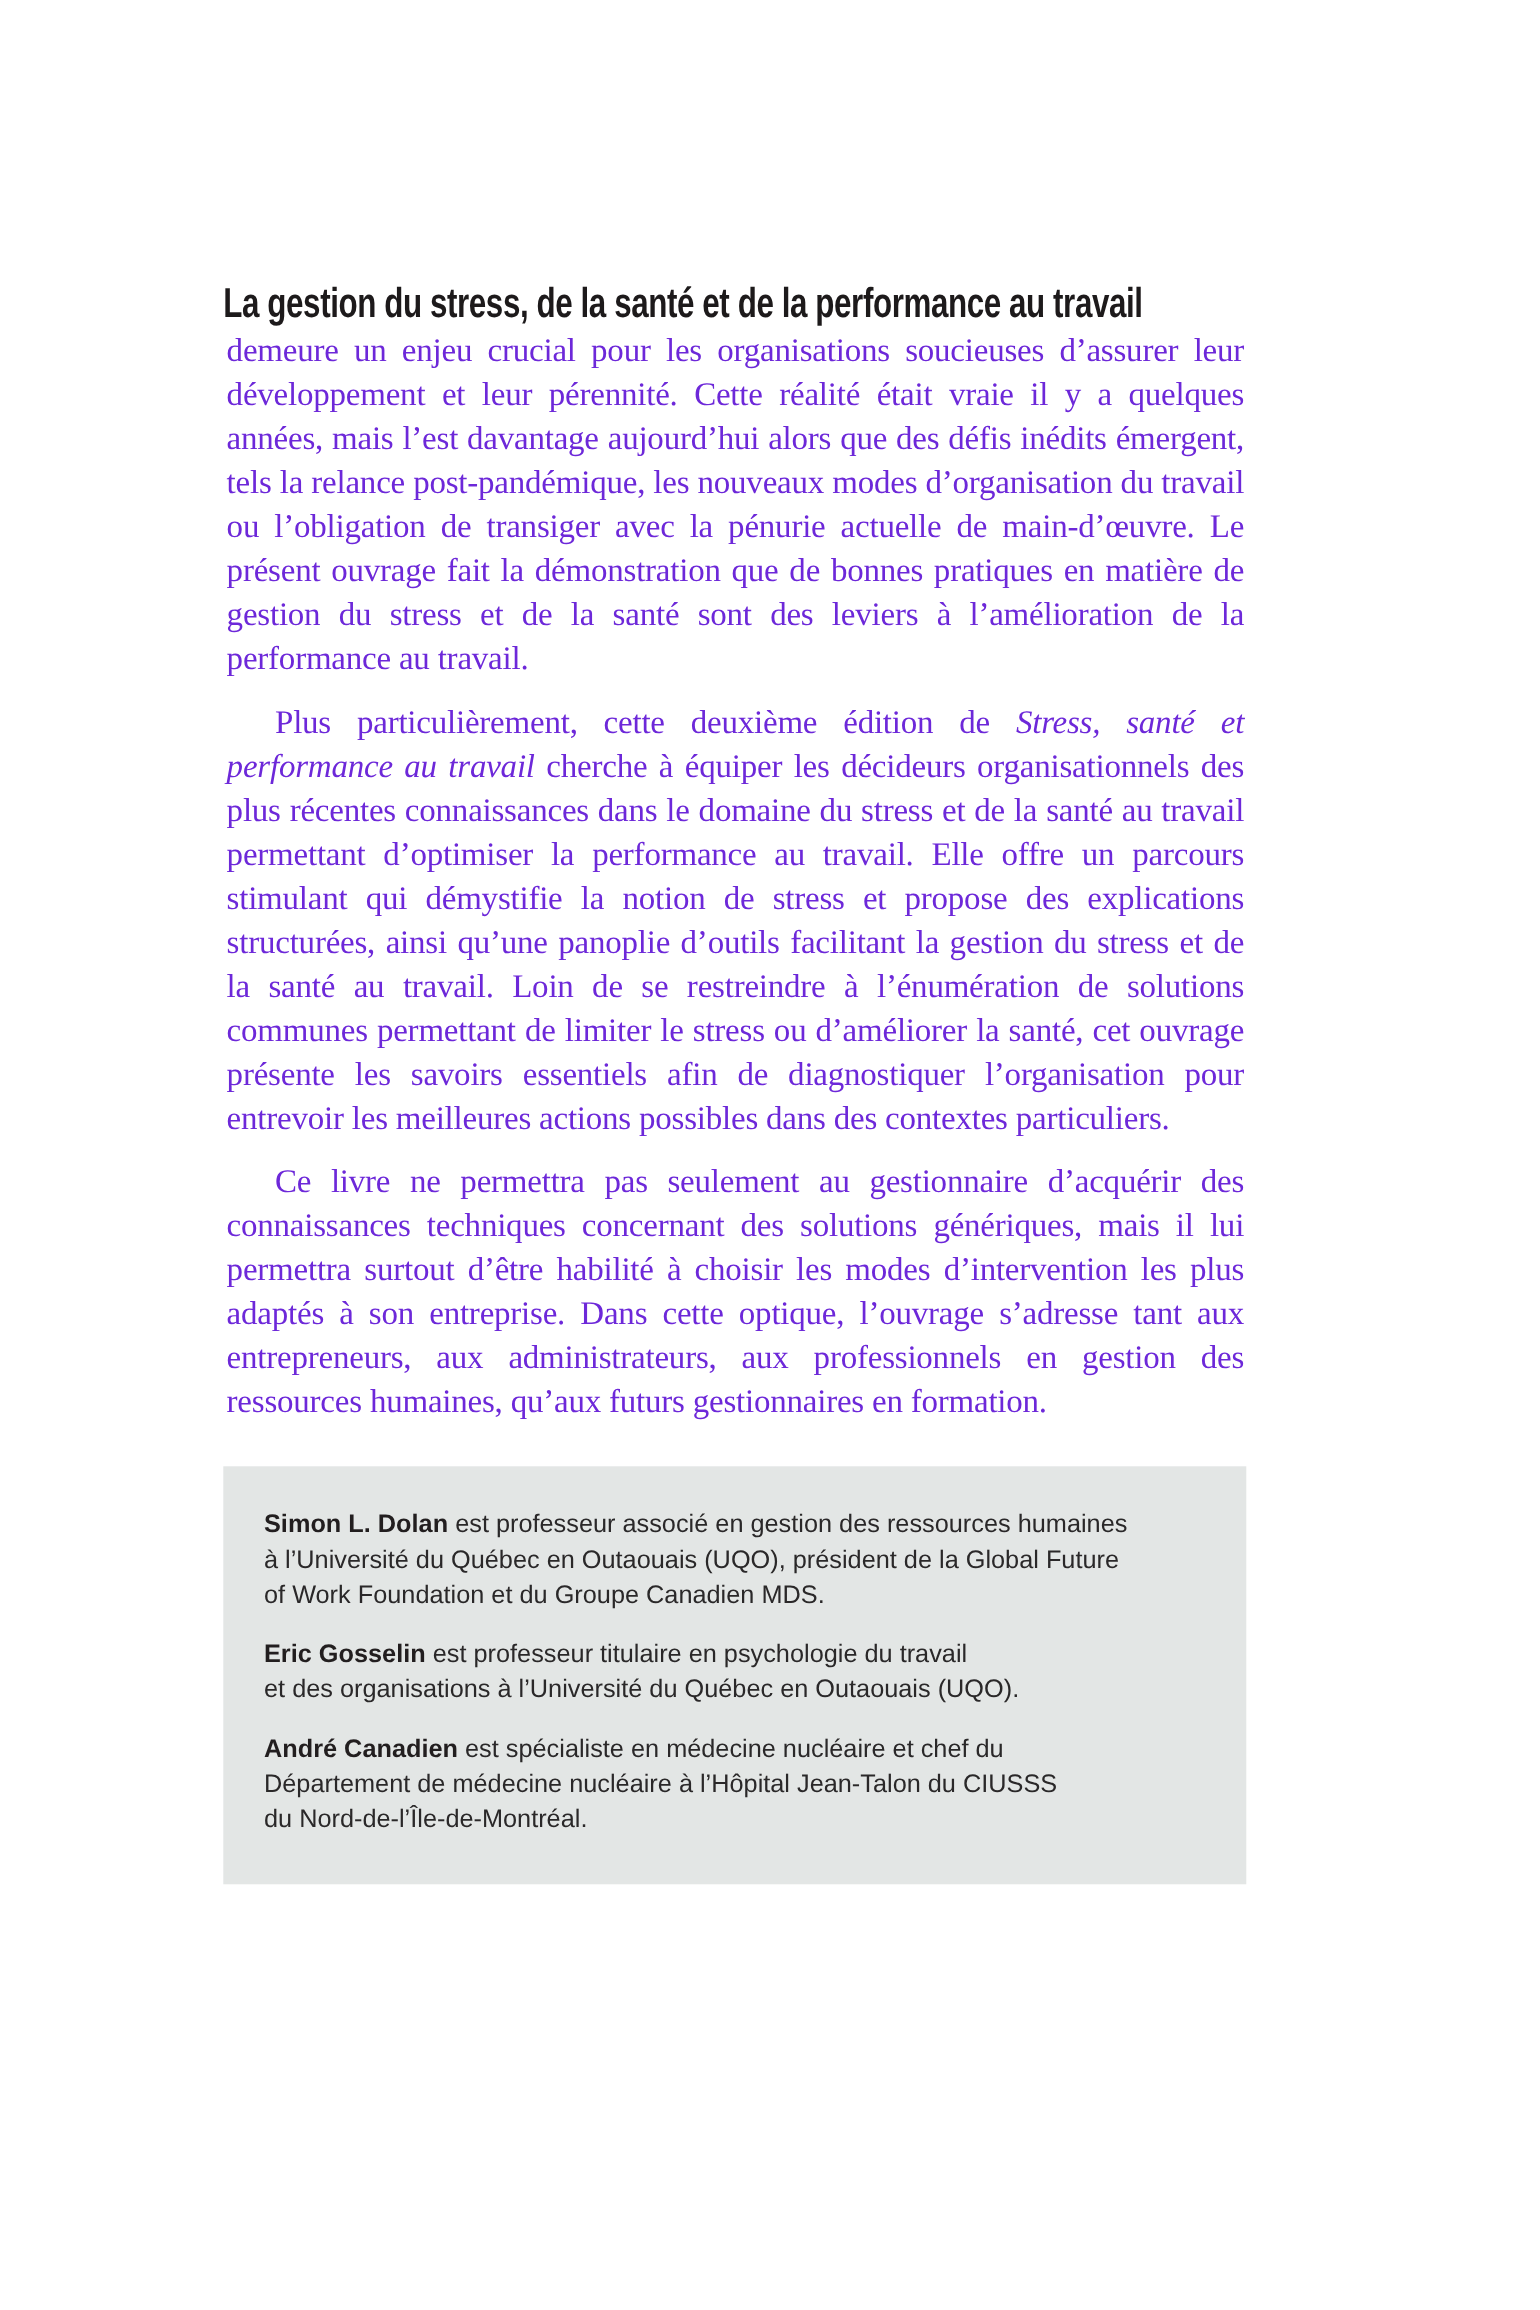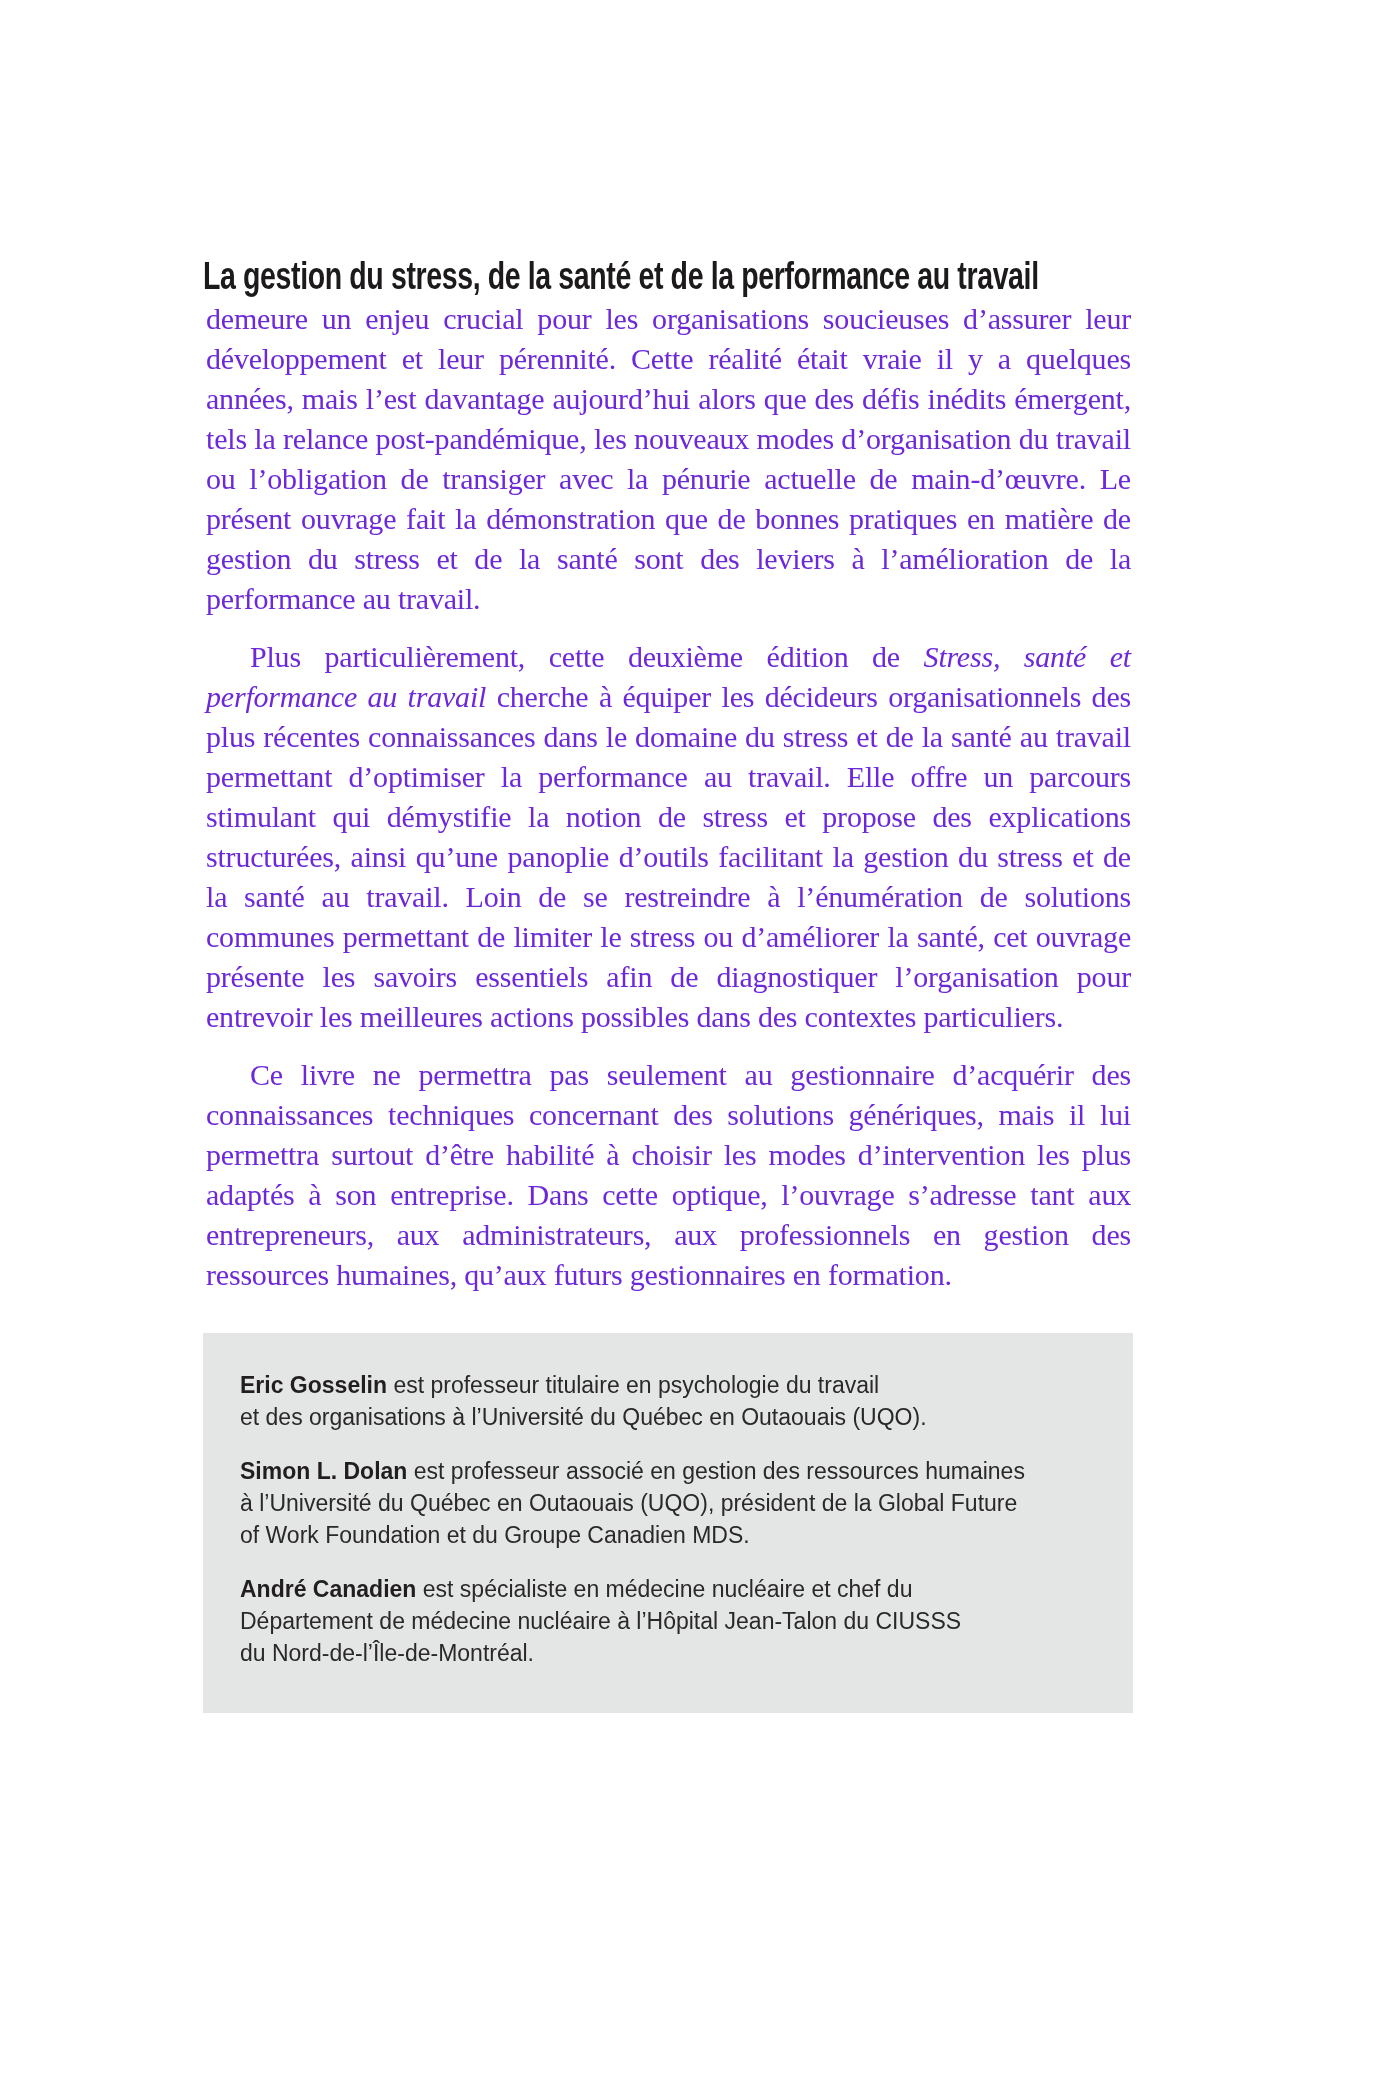--- a/index.html
+++ b/index.html
@@ -101,25 +101,25 @@
 
     <h1 class="headline">La gestion du stress, de la santé et de la performance au travail</h1>
 
     <p class="body-par">demeure un enjeu crucial pour les organisations soucieuses d’assurer leur développement et leur pérennité. Cette réalité était vraie il y a quelques années, mais l’est davantage aujourd’hui alors que des défis inédits émergent, tels la relance post-pandémique, les nouveaux modes d’organisation du travail ou l’obligation de transiger avec la pénurie actuelle de main-d’œuvre. Le présent ouvrage fait la démonstration que de bonnes pratiques en matière de gestion du stress et de la santé sont des leviers à l’amélioration de la performance au travail.</p>
 
     <p class="body-par indent"><span>Plus particulièrement, cette deuxième édition de </span><em class="book-title-italic">Stress, santé et performance au travail</em><span> cherche à équiper les décideurs organisationnels des plus récentes connaissances dans le domaine du stress et de la santé au travail permettant d’optimiser la performance au travail. Elle offre un parcours stimulant qui démystifie la notion de stress et propose des explications structurées, ainsi qu’une panoplie d’outils facilitant la gestion du stress et de la santé au travail. Loin de se restreindre à l’énumération de solutions communes permettant de limiter le stress ou d’améliorer la santé, cet ouvrage présente les savoirs essentiels afin de diagnostiquer l’organisation pour entrevoir les meilleures actions possibles dans des contextes particuliers.</span></p>
 
     <p class="body-par indent">Ce livre ne permettra pas seulement au gestionnaire d’acquérir des connaissances techniques concernant des solutions génériques, mais il lui permettra surtout d’être habilité à choisir les modes d’intervention les plus adaptés à son entreprise. Dans cette optique, l’ouvrage s’adresse tant aux entrepreneurs, aux administrateurs, aux professionnels en gestion des ressources humaines, qu’aux futurs gestionnaires en formation.</p>
 
     <div class="bio-box">
-      <p class="bio"><span class="author-name">Eric Gosselin</span><span> est professeur titulaire en psychologie du travail
-et des organisations à l’Université du Québec en Outaouais (UQO).</span></p>
       <p class="bio"><span class="author-name">Simon L. Dolan</span><span> est professeur associé en gestion des ressources humaines
 à l’Université du Québec en Outaouais (UQO), président de la Global Future
 of Work Foundation et du Groupe Canadien MDS.</span></p>
+      <p class="bio"><span class="author-name">Eric Gosselin</span><span> est professeur titulaire en psychologie du travail
+et des organisations à l’Université du Québec en Outaouais (UQO).</span></p>
       <p class="bio"><span class="author-name">André Canadien</span><span> est spécialiste en médecine nucléaire et chef du
 Département de médecine nucléaire à l’Hôpital Jean-Talon du CIUSSS
 du Nord-de-l’Île-de-Montréal.</span></p>
     </div>
 
   </div>
 
   <div class="publisher">
     <div class="logo-bars">
       <div class="bar b1"></div>

